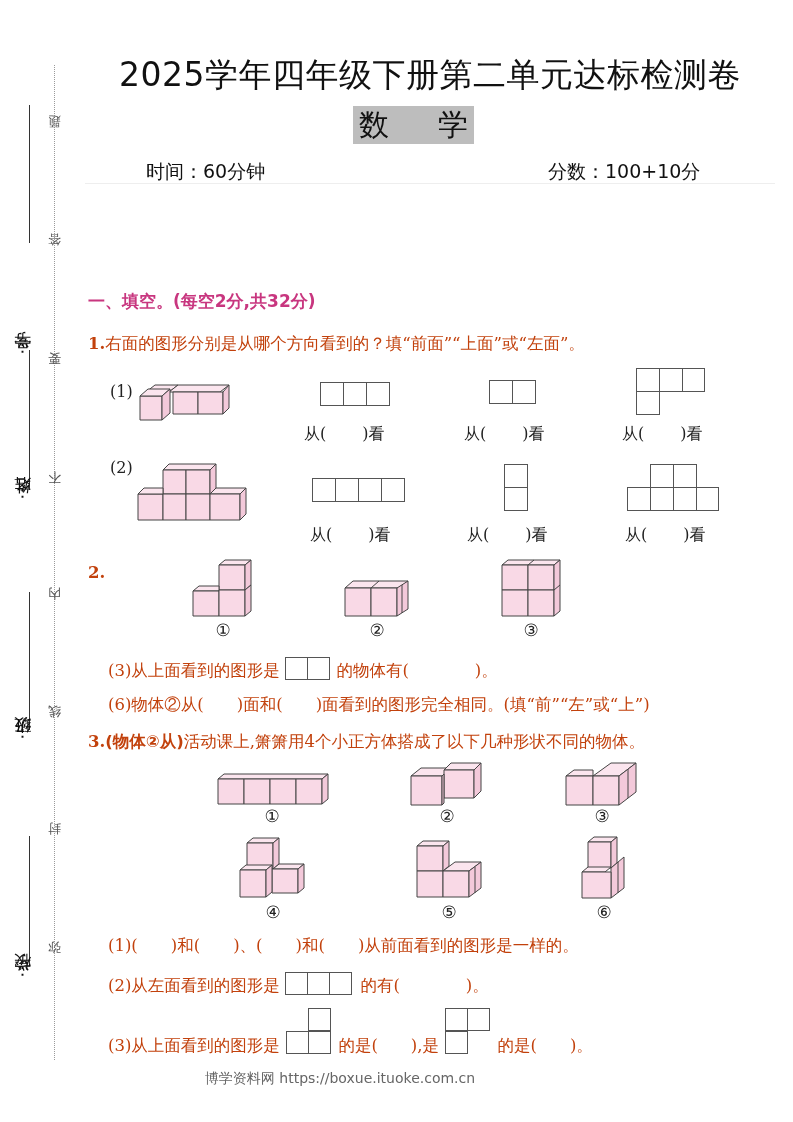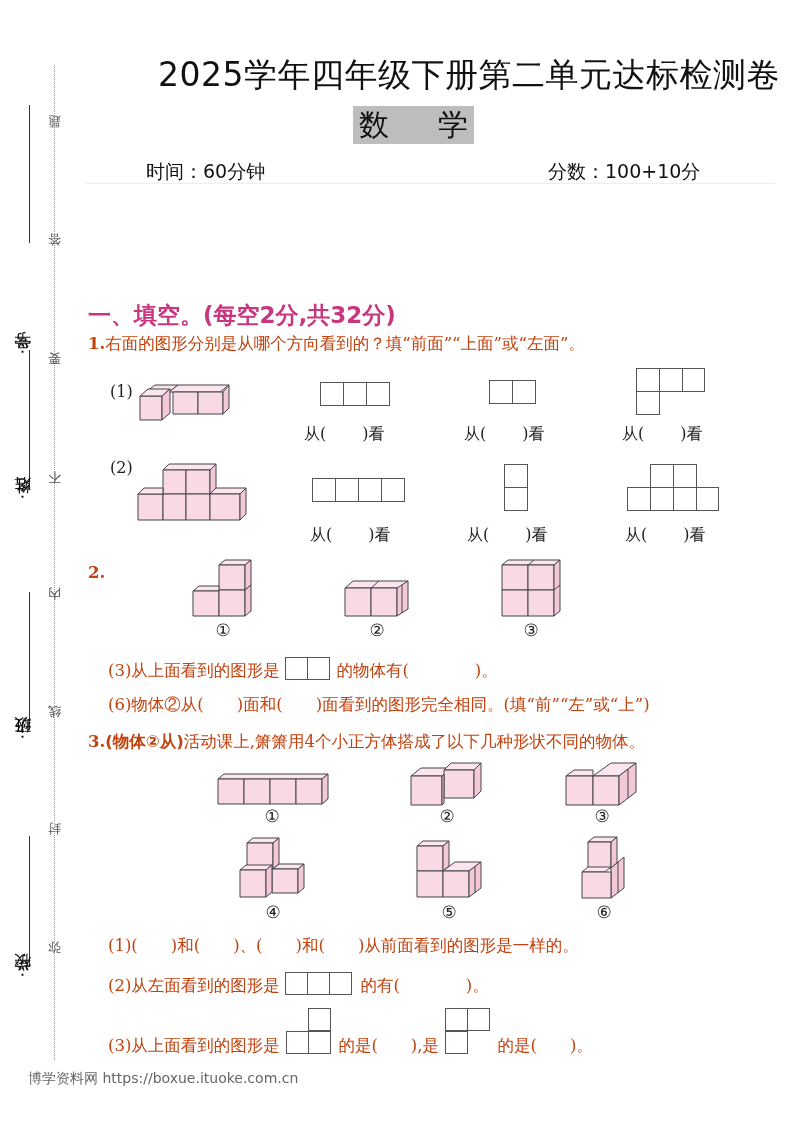--- a/index.html
+++ b/index.html
@@ -10,51 +10,51 @@
   
   .dotline { position:absolute; left:54px; top:65px; width:0; height:995px; border-left:1px dotted #9a9a9a; }
   .strip-word { position:absolute; left:47px; width:16px; font-size:13px; color:#555; background:#fff;
                 writing-mode:vertical-rl; transform:rotate(180deg); text-align:center; line-height:16px; }
   .field { position:absolute; left:10px; width:24px; }
   .field .lbl { writing-mode:vertical-rl; transform:rotate(180deg); font-size:17px; color:#111;
                 font-family:"DejaVu Sans","Liberation Sans",sans-serif; white-space:nowrap; }
   .field .rule { position:absolute; left:19px; width:0; border-left:1.5px solid #333; }
 
   
-  .title { position:absolute; left:80px; width:700px; top:53px; text-align:right; font-size:33px; letter-spacing:0.5px; color:#111;
+  .title { position:absolute; left:80px; width:700px; top:53px; text-align:center; font-size:33px; letter-spacing:0.5px; color:#111;
            font-family:"DejaVu Sans","Liberation Sans",sans-serif; }
   .subject { position:absolute; left:353px; top:106px; width:121px; height:38px; background:#bdbdbd; font-size:30px; color:#111;
              font-family:"DejaVu Sans","Liberation Sans",sans-serif; display:flex; justify-content:space-between; align-items:center; padding:0 6px; box-sizing:border-box; }
   .meta { position:absolute; top:159px; font-size:19px; color:#111; font-family:"DejaVu Sans","Liberation Sans",sans-serif; }
   .meta-rule { position:absolute; left:85px; top:183px; width:690px; border-top:1px solid #eee; }
 
   table.score { position:absolute; left:88px; top:198px; border-collapse:collapse; width:680px; }
   table.score td { border:1px solid #777; height:37px; text-align:center; font-size:15px; color:#333; padding:0; }
   table.score td.rh { width:75px; font-family:"DejaVu Sans","Liberation Sans",sans-serif; font-size:18px; color:#222; }
   table.score { border:2px solid #555; }
 
-  .section { position:absolute; left:88px; top:300px; font-size:23px; color:#c8367f; font-weight:bold;
+  .section { position:absolute; left:88px; top:290px; font-size:17px; color:#c8367f; font-weight:bold;
              font-family:"DejaVu Sans","Liberation Sans",sans-serif; }
   .q { position:absolute; font-size:16.5px; color:#c2410c; white-space:nowrap; }
   .q b { font-weight:bold; }
   .tag { font-family:"DejaVu Sans","Liberation Sans",sans-serif; font-weight:bold; }
   .lbl-s { position:absolute; font-size:16px; color:#222; white-space:nowrap; }
   .num { position:absolute; font-size:17px; color:#222; text-align:center; width:30px; }
 
   svg { position:absolute; overflow:visible; }
   .cube-front { fill:#f9d9e6; stroke:#444; stroke-width:1; }
   .cube-top { fill:#fbe5ee; stroke:#444; stroke-width:1; }
   .cube-side { fill:#f3c9da; stroke:#444; stroke-width:1; }
   .grid-sq { fill:#fff; stroke:#555; stroke-width:1; }
 
   .inline-grid { display:inline-block; vertical-align:middle; position:relative; }
   .inline-grid svg { position:static; }
 
-  .footer { position:absolute; left:0; width:680px; top:1070px; text-align:left; font-size:14px; color:#666;
-            font-family:"DejaVu Sans","Liberation Sans",sans-serif;margin-left:28px; }
+  .footer { position:absolute; left:0; width:680px; top:1070px; text-align:center; font-size:14px; color:#666;
+            font-family:"DejaVu Sans","Liberation Sans",sans-serif; }
 </style>
 </head>
 <body>
 
 <div class="dotline"></div>
 <div class="strip-word" style="top:138px">题</div>
 <div class="strip-word" style="top:256px">答</div>
 <div class="strip-word" style="top:374px">要</div>
 <div class="strip-word" style="top:493px">不</div>
 <div class="strip-word" style="top:611px">内</div>

